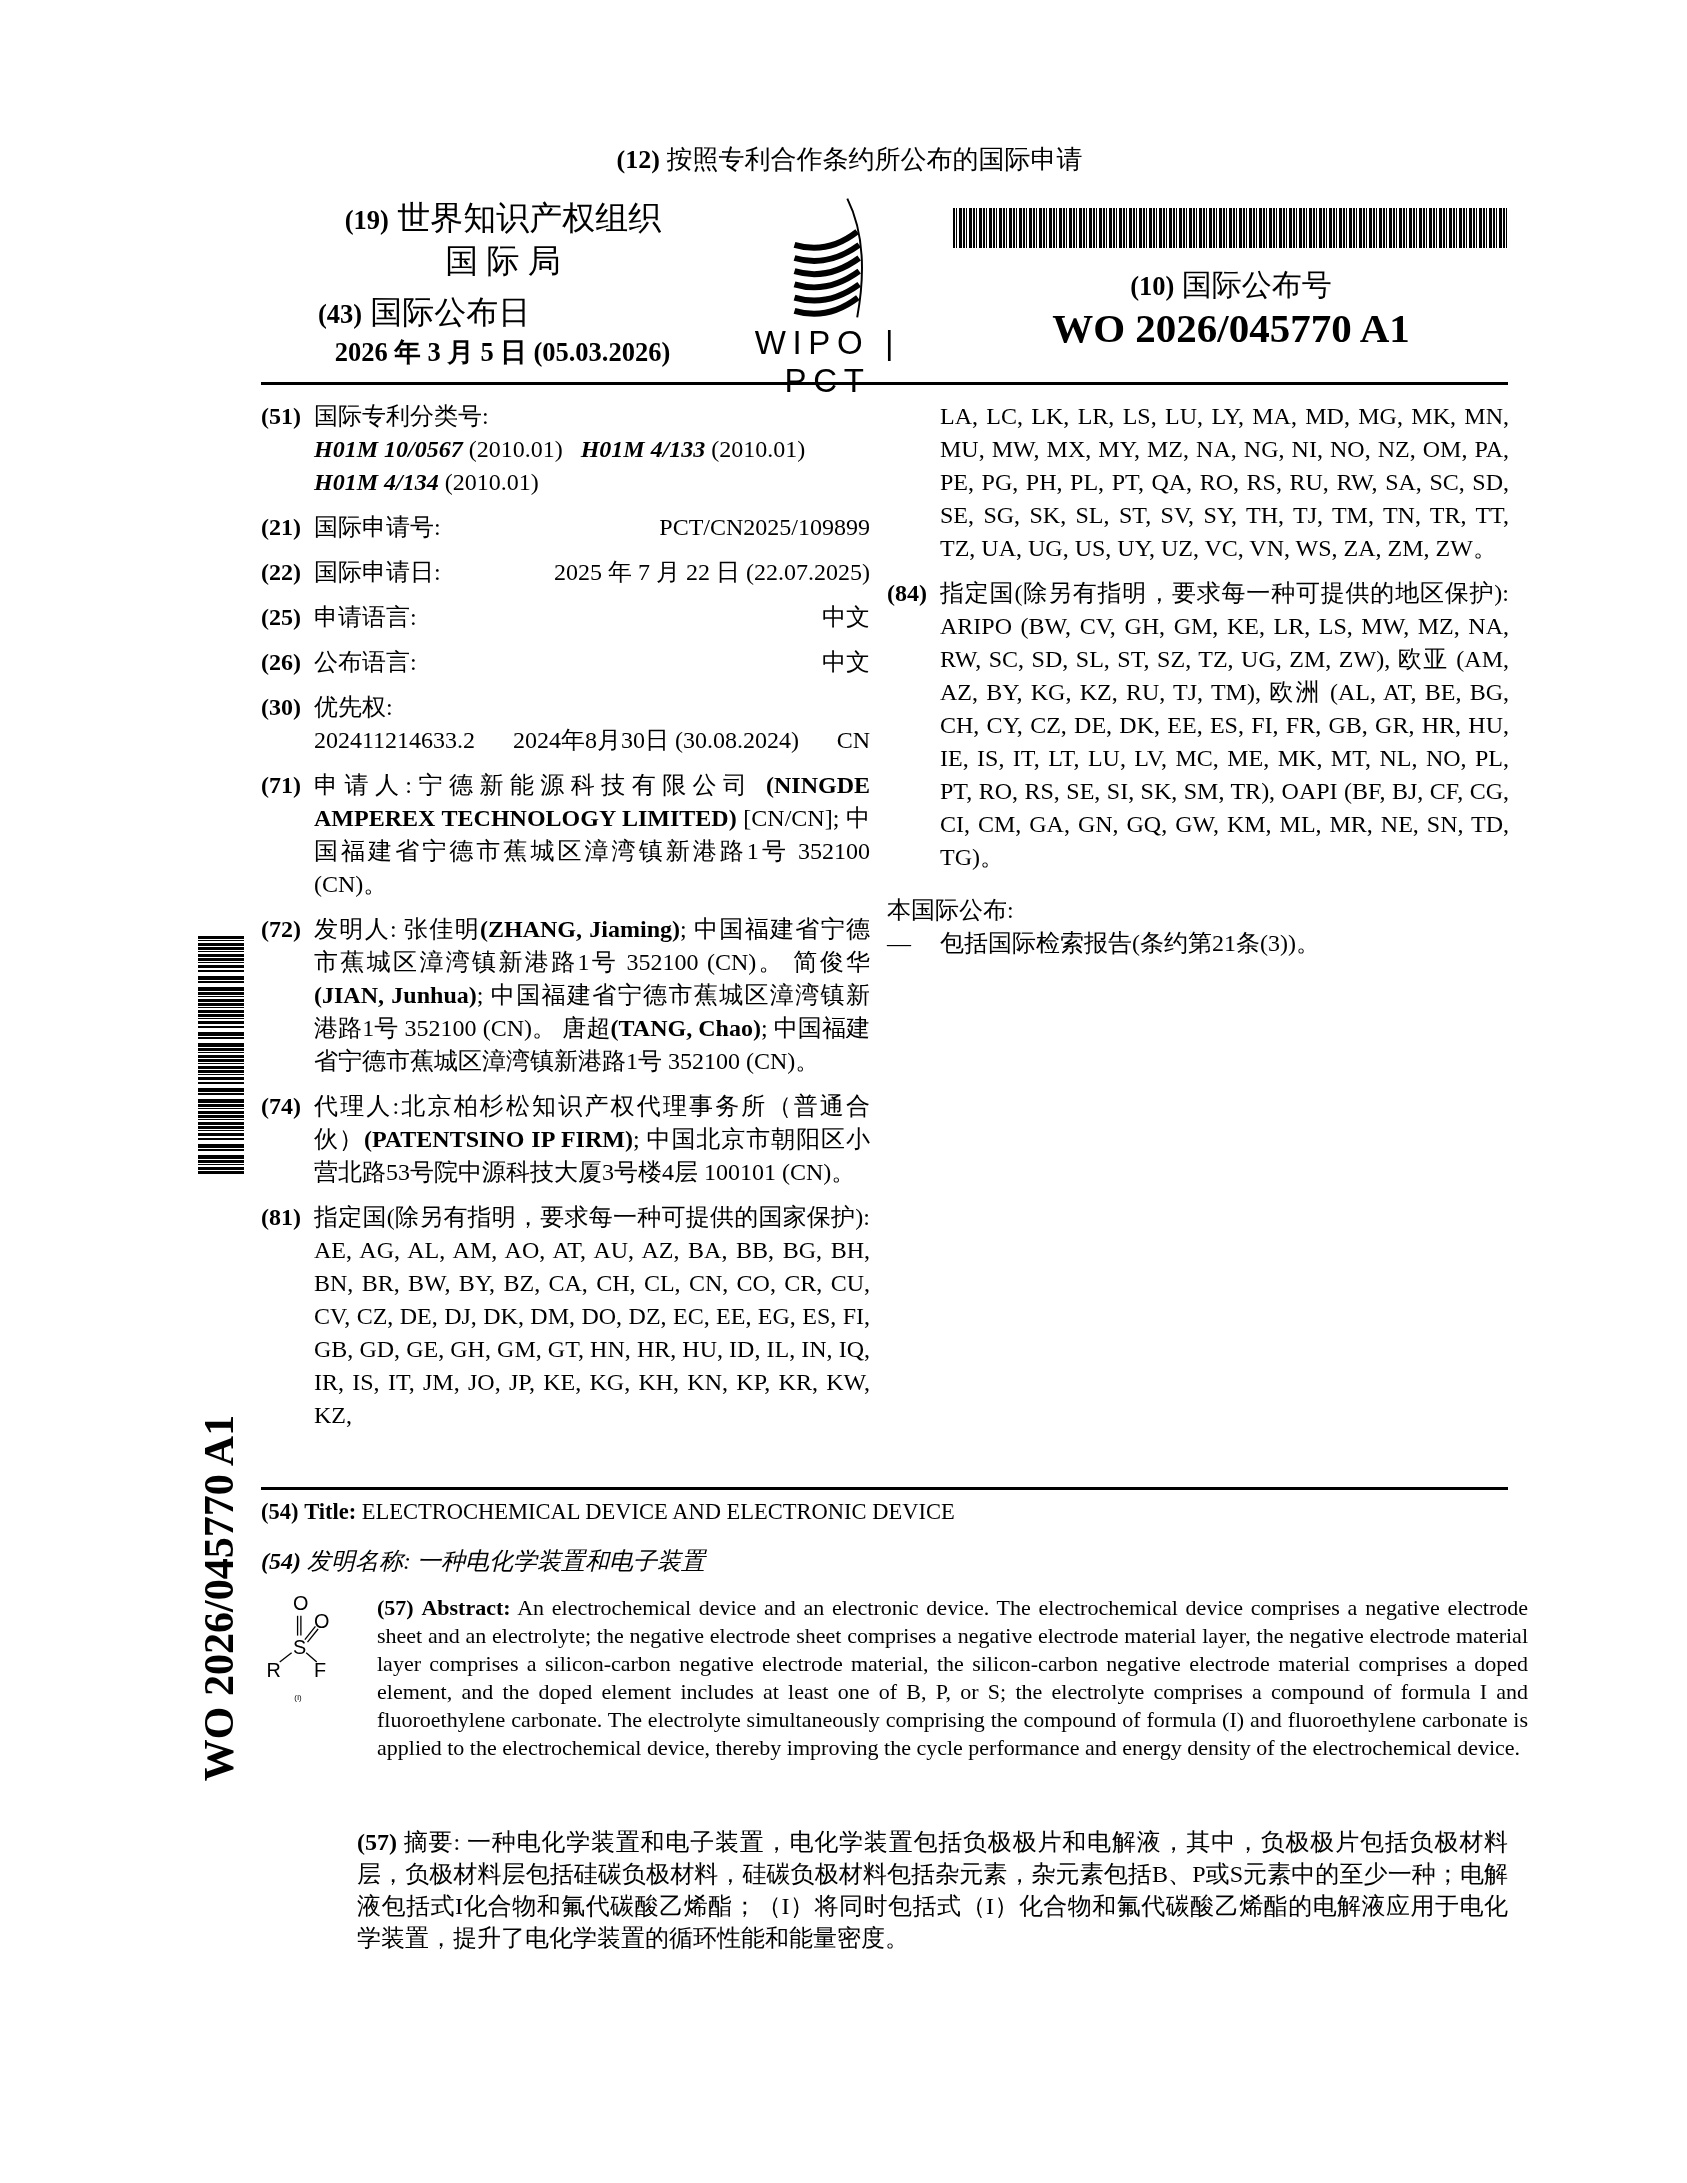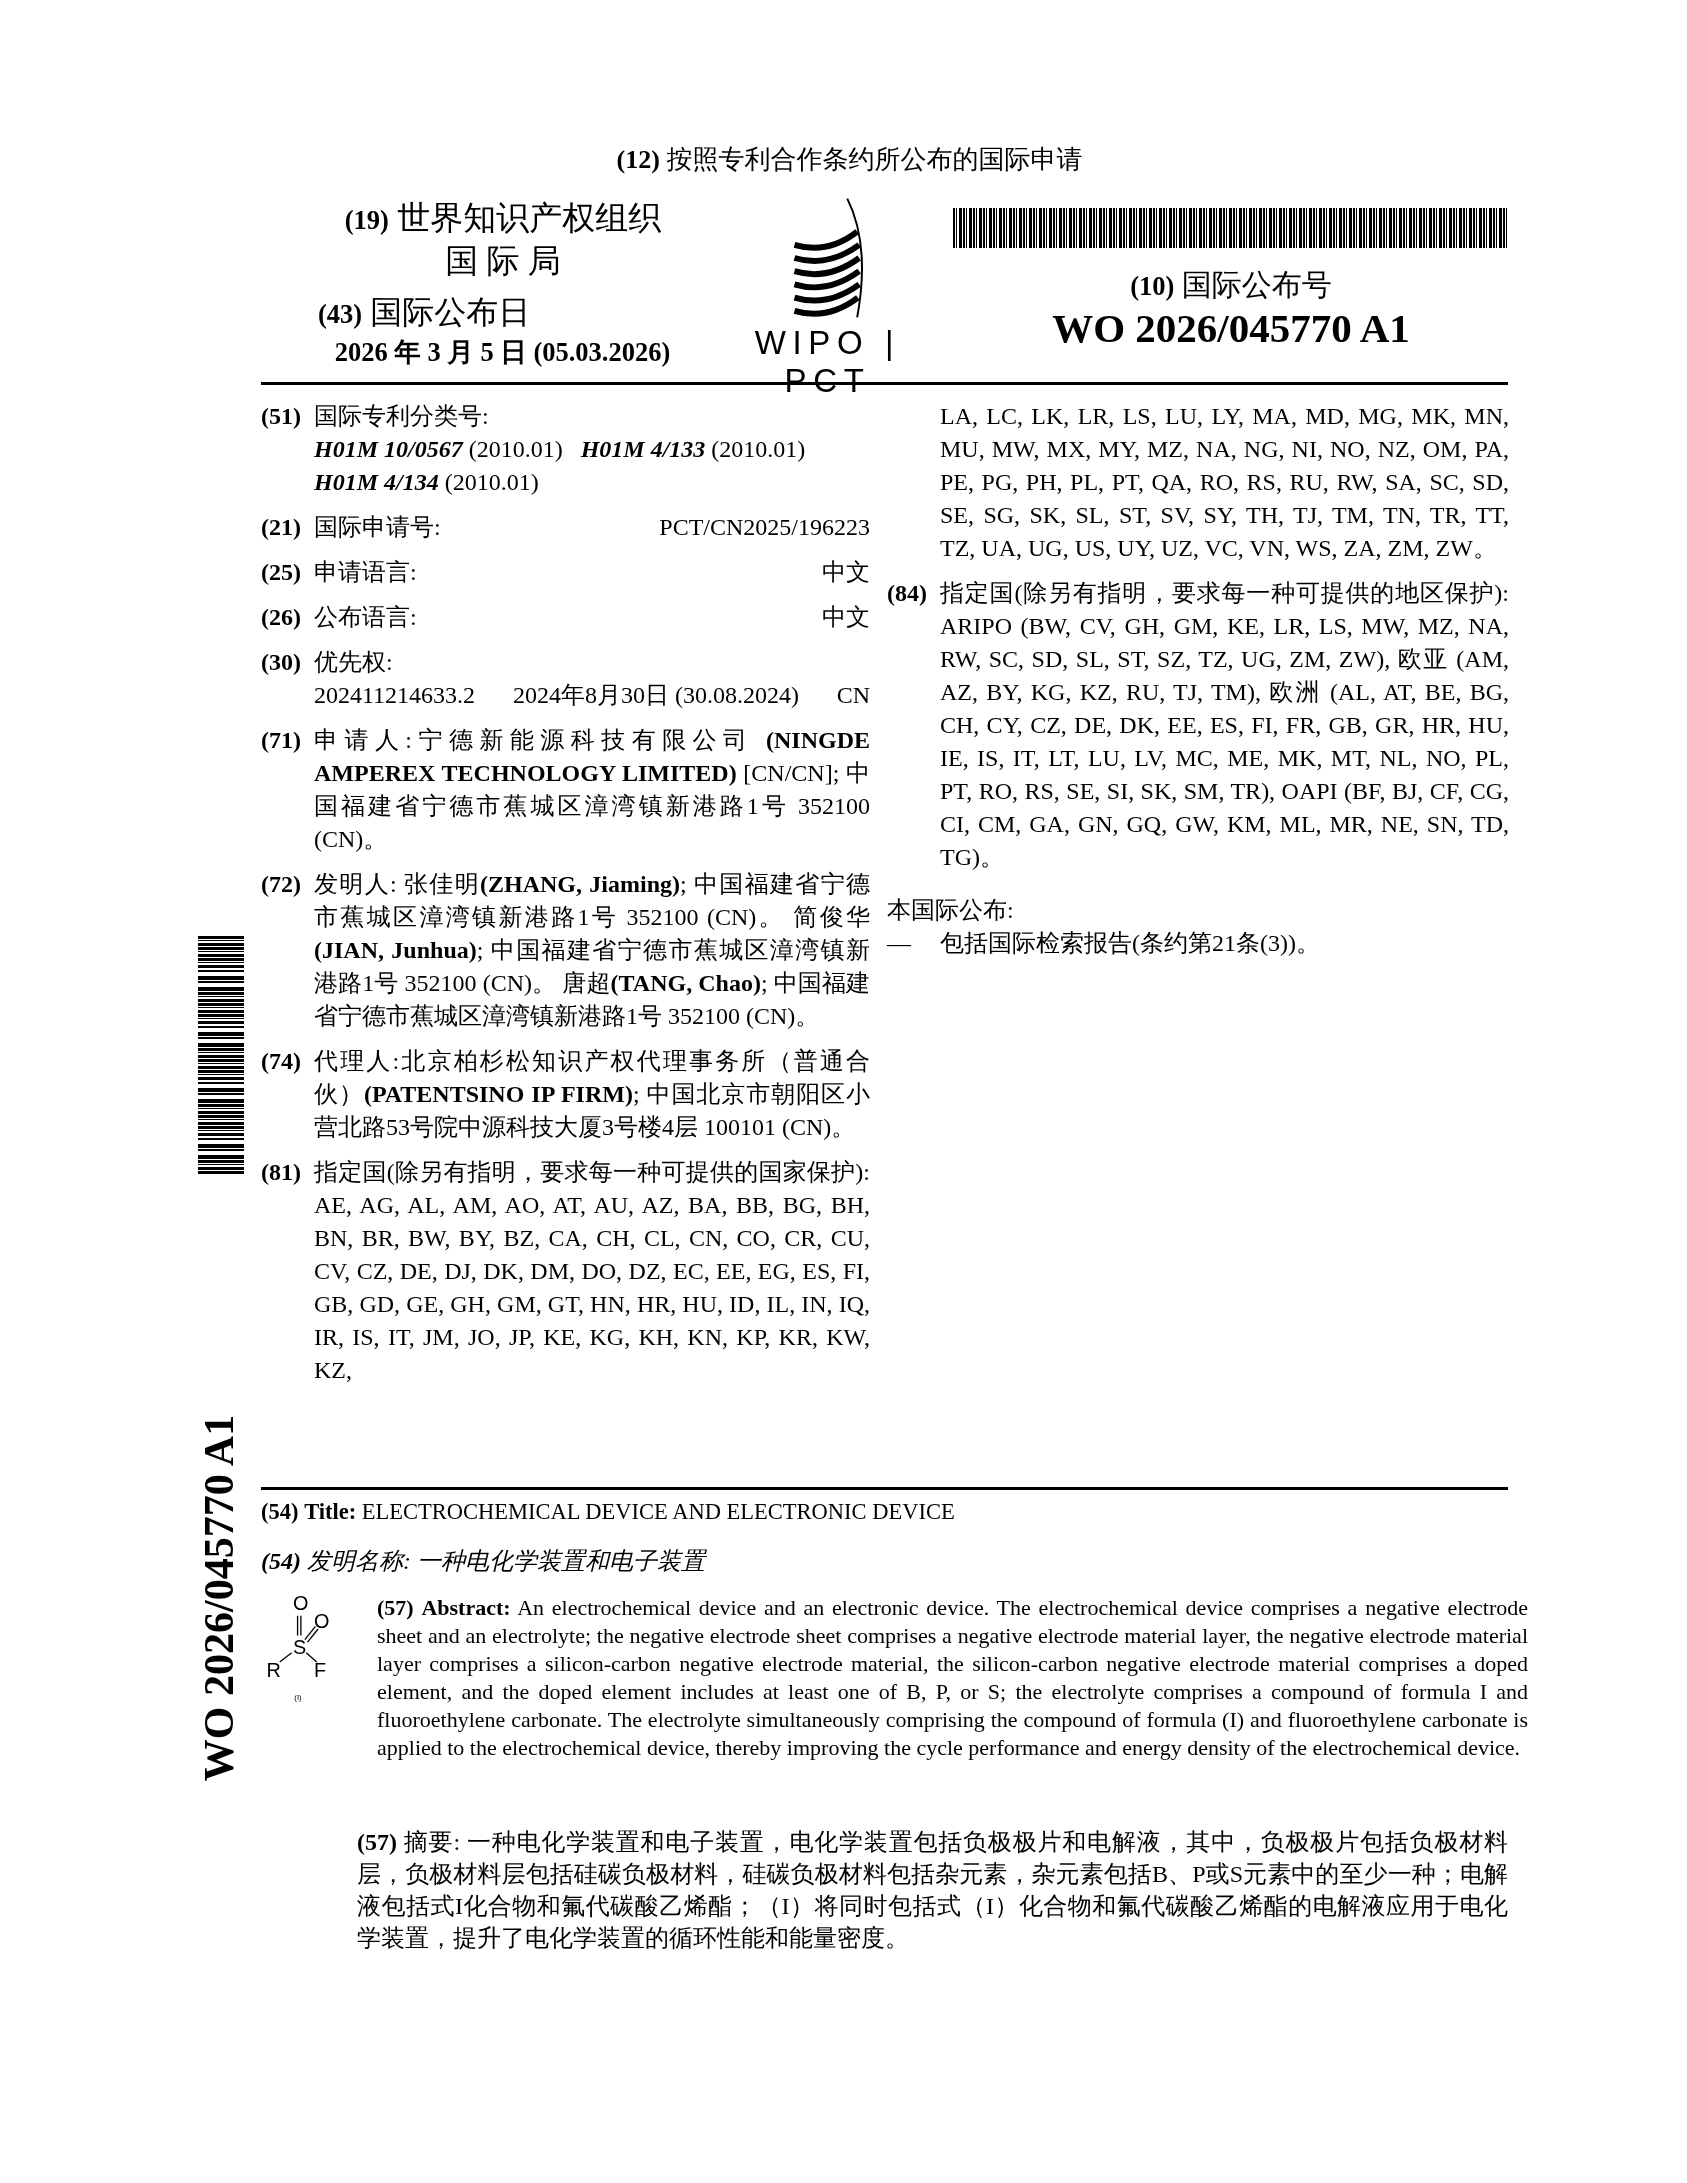--- a/index.html
+++ b/index.html
@@ -91,21 +91,28 @@
       <div>
         <b>H01M 4/134</b> <span>(2010.01)</span>
       </div>
     </div>
   </div>
 
   <div class="field">
     <span class="code">(21)</span>
     <div class="body row">
         <span>国际申请号:</span>
-        <span>PCT/CN2025/196223</span>
+        <span>PCT/CN2025/109899</span>
+      </div>
+  </div>
+  <div class="field">
+    <span class="code">(22)</span>
+    <div class="body row">
+        <span>国际申请日:</span>
+        <span>2025 年 7 月 22 日 (22.07.2025)</span>
       </div>
   </div>
   <div class="field">
     <span class="code">(25)</span>
     <div class="body row">
         <span>申请语言:</span>
         <span>中文</span>
       </div>
   </div>
   <div class="field">

